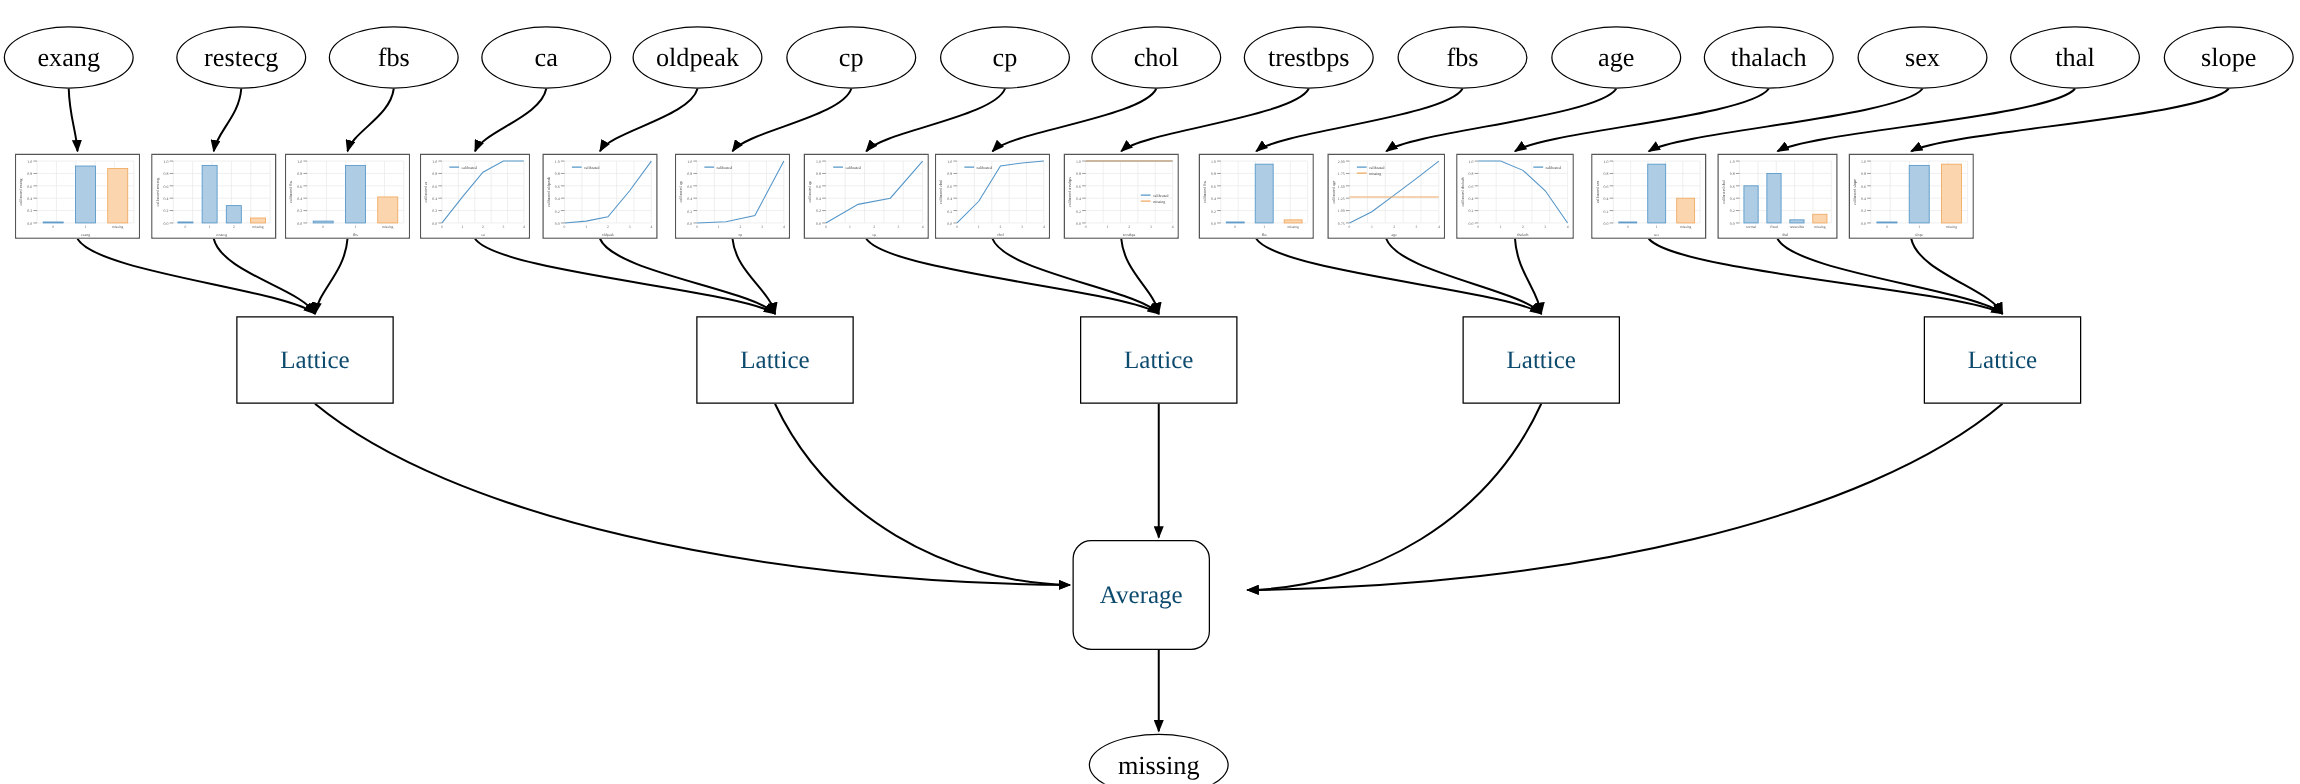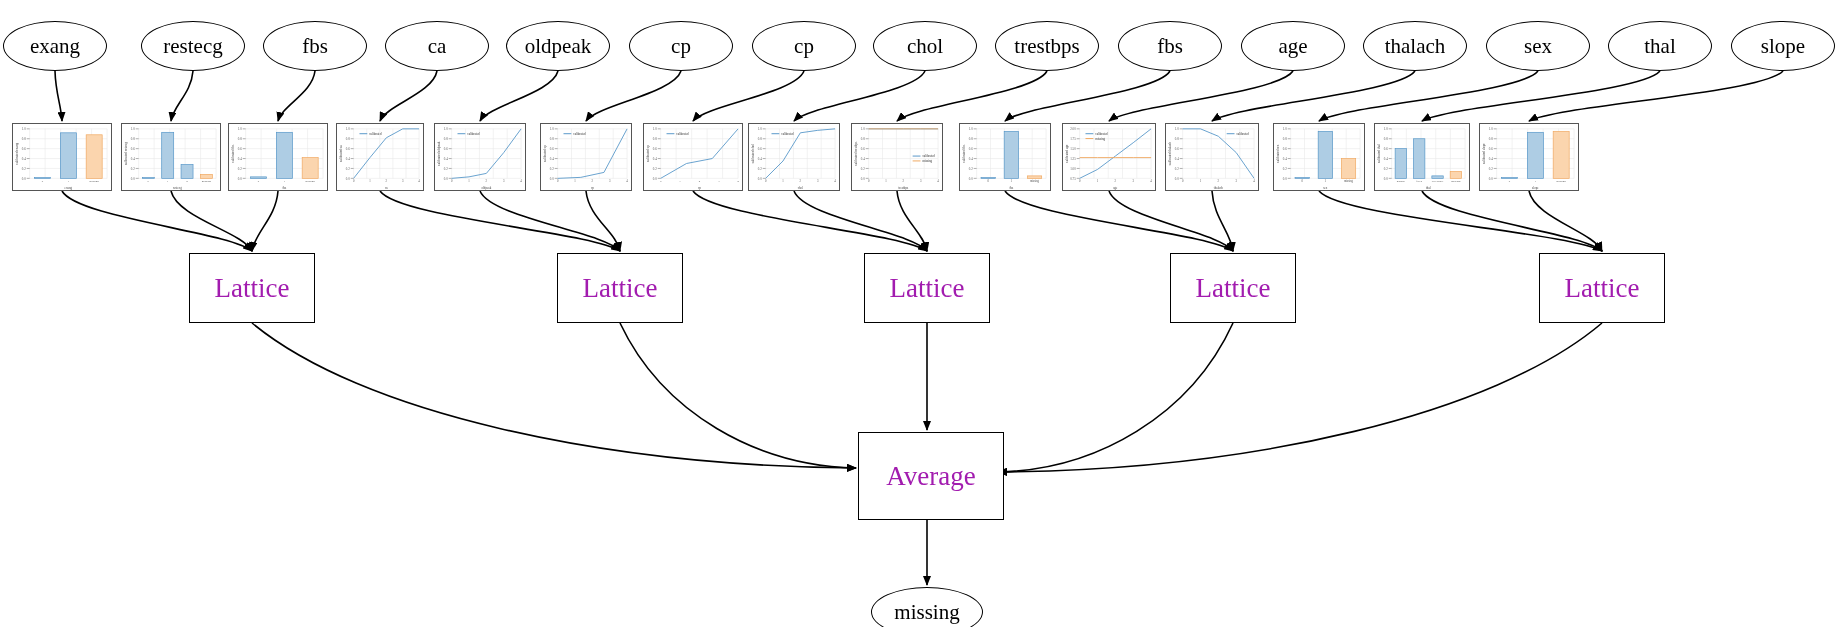--- a/index.html
+++ b/index.html
@@ -16,21 +16,21 @@
 
   .ellipse-node{
     border:1.5px solid #000;border-radius:50%;
     background:#fff;
     display:flex;align-items:center;justify-content:center;
     font-size:21px;color:#000;line-height:1;
   }
   .box-node{
     border:1.5px solid #000;background:#fff;
     display:flex;align-items:center;justify-content:center;
-    font-size:27px;color:#a21caf;line-height:1;
+    font-size:20px;color:#0c4a6e;line-height:1;
   }
 
   
   .plot{
     position:absolute;box-sizing:border-box;
     border:1.5px solid #555;background:#fff;
     overflow:hidden;
   }
   .plot .inner{position:absolute;left:0;top:0;right:0;bottom:0;background:#fff;}
   .plot svg{display:block;width:100%;height:100%;}
@@ -751,20 +751,20 @@
       </div>
       <div class="node box-node" style="left: 864px; top: 237px; width: 126px; height: 70px;">
         <span>Lattice</span>
       </div>
       <div class="node box-node" style="left: 1170px; top: 237px; width: 126px; height: 70px;">
         <span>Lattice</span>
       </div>
       <div class="node box-node" style="left: 1539px; top: 237px; width: 126px; height: 70px;">
         <span>Lattice</span>
       </div>
-      <div class="node box-node" style="left: 858px; top: 416px; width: 146px; height: 88px;">
+      <div class="node box-node" style="left: 858px; top: 416px; width: 110px; height: 88px; border-radius: 15px;">
         <span>Average</span>
       </div>
       <div class="node ellipse-node" style="left: 871px; top: 571px; width: 112px; height: 50px;">
         <span>missing</span>
       </div>
     </div>
 </div>
 
 </body></html>

